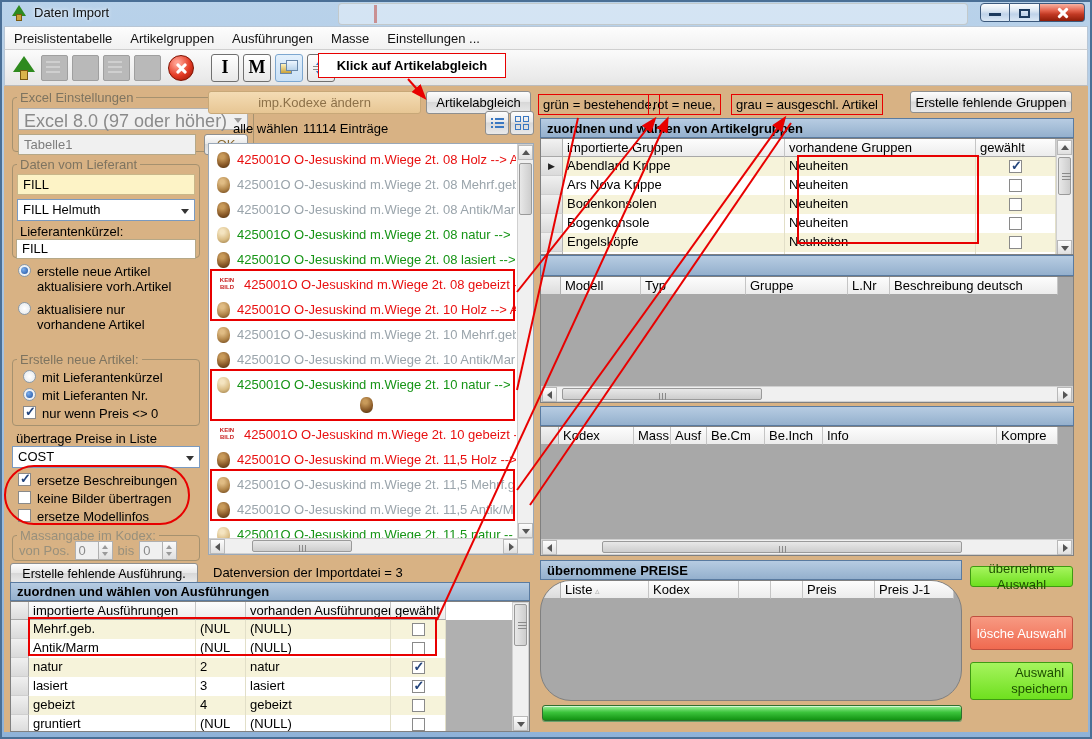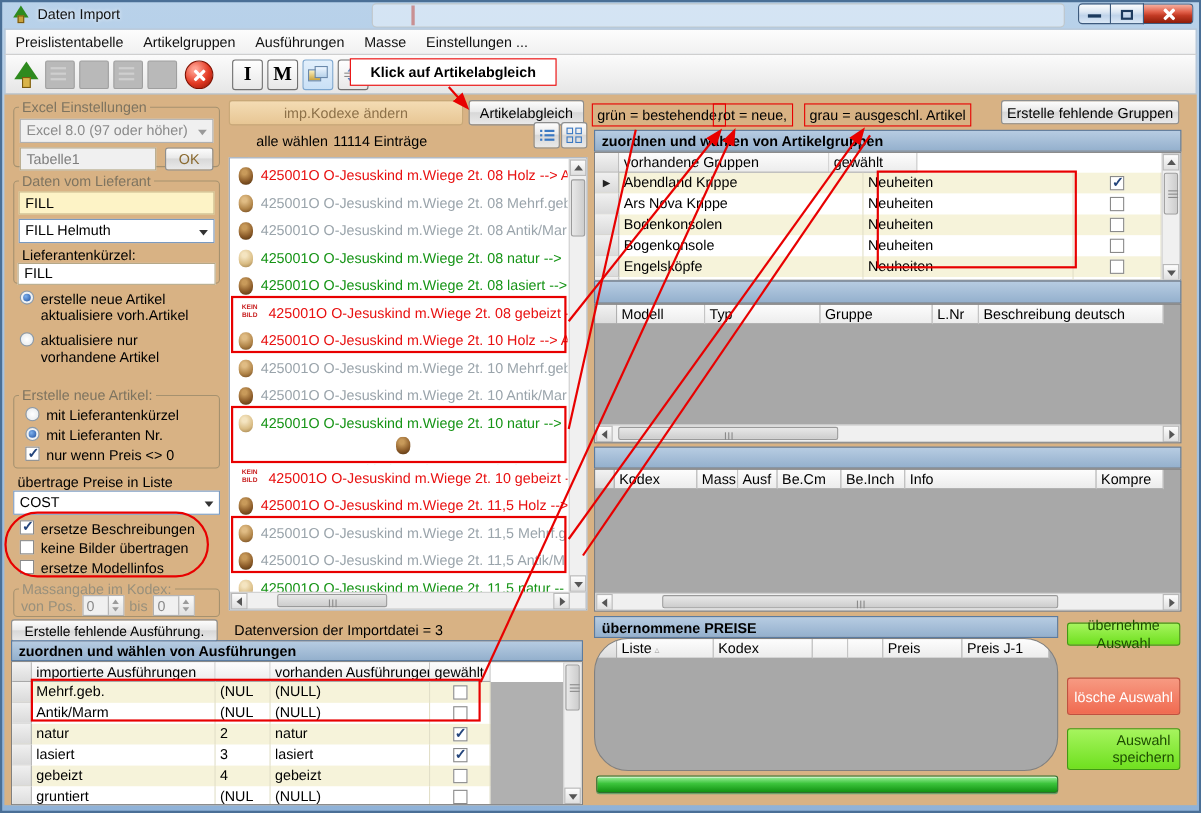--- a/index.html
+++ b/index.html
@@ -212,21 +212,21 @@
       </div>
   </div>
   <div class="callout">Klick auf Artikelabgleich</div>
 
   <div class="client"></div>
 
   
   <fieldset class="grp" style="left:12px; top:90px; width:188px; height:62px;">
     <legend>Excel Einstellungen</legend>
     <div class="combo dis" style="margin:1px 5px 0 5px;">
-      <span style="font-size:13px; white-space:nowrap;">Excel 8.0 (97 oder höher)</span><span class="arr"></span>
+      <span style="font-size:18px; white-space:nowrap;">Excel 8.0 (97 oder höher)</span><span class="arr"></span>
     </div>
     <div style="display:flex; gap:8px; margin:4px 5px 0 5px;">
       <div class="field" style="flex:1;">Tabelle1</div>
       <div class="btn" style="width:44px; height:21px; color:#8a6a30;">OK</div>
     </div>
   </fieldset>
 
   <fieldset class="grp" style="left:12px; top:157px; width:188px; height:101px;">
     <legend>Daten vom Lieferant</legend>
     <div class="yellowfield" style="margin:0 4px;">FILL</div>
@@ -511,20 +511,21 @@
   <div class="redlabel" style="left:648px; top:94px;">rot = neue,</div>
   <div class="redlabel" style="left:731px; top:94px;">grau = ausgeschl. Artikel</div>
   <div class="btn abs" style="left:910px; top:91px; width:162px; height:22px;">Erstelle fehlende Gruppen</div>
 
   
   <div class="bluebar" style="left:540px; top:118px; width:534px; height:20px;">zuordnen und wählen von Artikelgruppen</div>
   <div class="gridwrap" style="left:540px; top:138px; width:534px; height:117px; background:#fff;">
     <div id="gruppen-grid">
         <div class="hdrrow">
           <div class="selhdr" style="width: 22px; height: 18px;"></div>
+          <div class="hdrcell" style="width: 222px; height: 18px;">importierte Gruppen</div>
           <div class="hdrcell" style="width: 191px; height: 18px;">vorhandene Gruppen</div>
           <div class="hdrcell" style="width: 80px; height: 18px;">gewählt</div>
         </div>
         <div class="trow alt">
           <div class="selcell" style="width: 22px;">▶</div>
           <div class="tcell" style="width: 222px;">Abendland Krippe</div>
           <div class="tcell" style="width: 191px;">Neuheiten</div>
           <div class="cbcell" style="width: 80px;">
             <span class="cb on"></span>
           </div>

